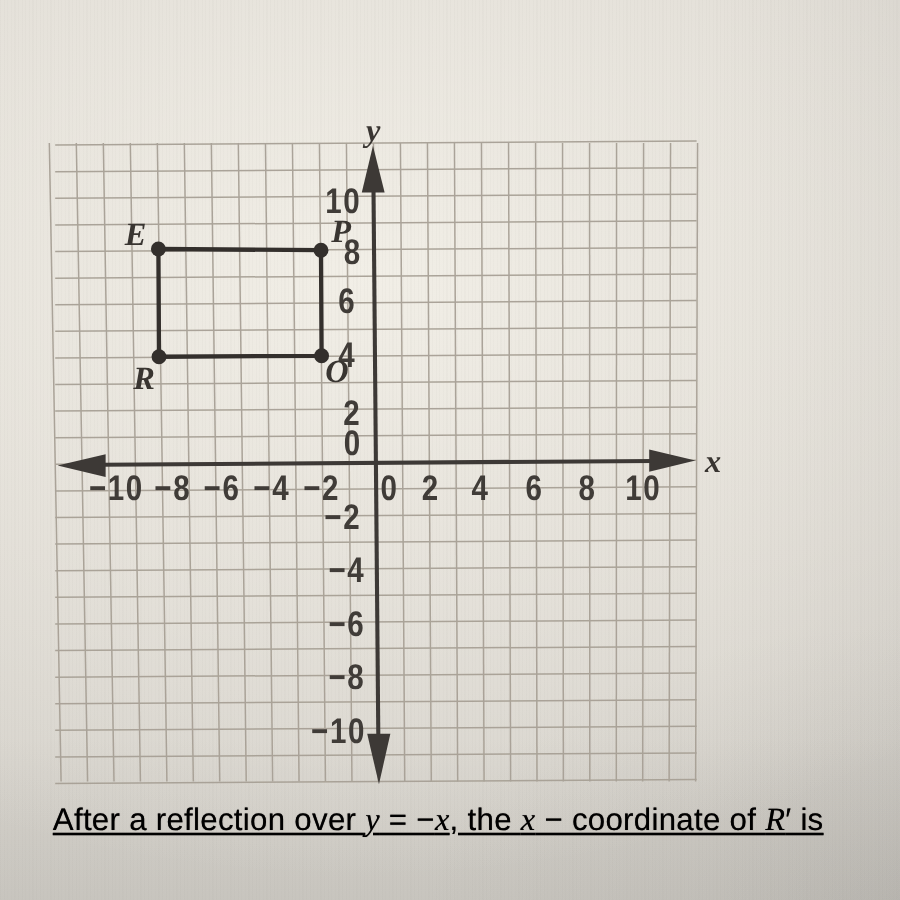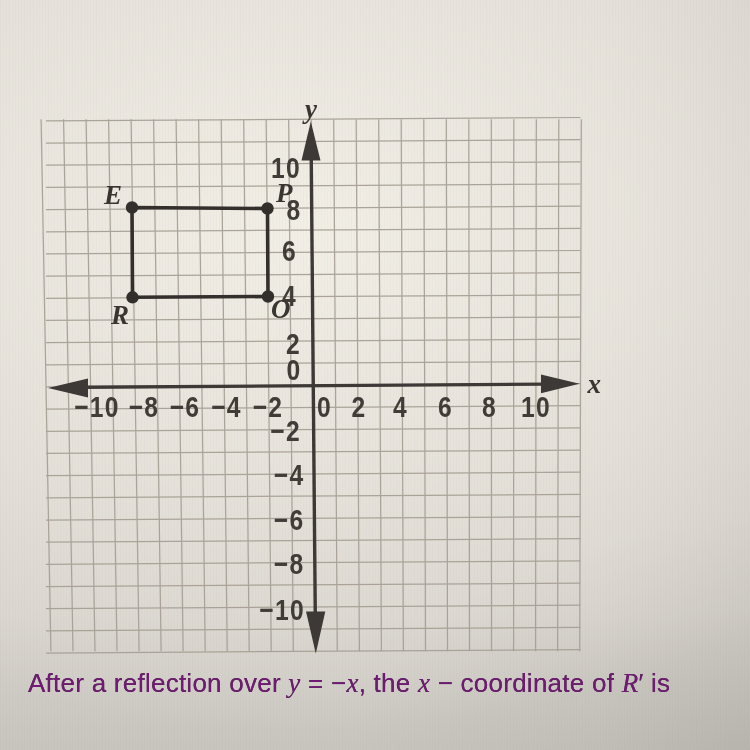--- a/index.html
+++ b/index.html
@@ -16,22 +16,22 @@
   }
   svg{position:absolute;left:0;top:0;filter:blur(0.5px);}
   .grid{stroke:#a7a095;stroke-width:1.25;fill:none;opacity:0.95;}
   .axis{stroke:#3d3936;stroke-width:3.4;fill:none;stroke-linecap:butt;}
   .ah{fill:#3d3936;stroke:none;}
   .fig{stroke:#332f2c;stroke-width:3.6;fill:none;stroke-linejoin:round;}
   .dot{fill:#332f2c;stroke:none;}
   .num{font:bold 28px "Liberation Sans",sans-serif;fill:#403c38;letter-spacing:1.5px;}
   .vlab{font:italic bold 27px "Liberation Serif",serif;fill:#393531;}
   .axlab{font:italic bold 27px "Liberation Serif",serif;fill:#393531;}
-  .q{position:absolute;left:28px;top:668px;font-size:26px;color:#701a75;
-     letter-spacing:0.25px;white-space:nowrap;filter:blur(0.4px);text-shadow:0 0 0.6px #3e3936;}
+  .q{position:absolute;left:44px;top:668px;font-size:26px;color:#000000;
+     letter-spacing:0.25px;white-space:nowrap;filter:blur(0.4px);text-shadow:0 0 0.6px #3e3936;text-decoration:underline;}
   .q i{font-family:"Liberation Serif",serif;font-size:27px;}
 </style>
 </head>
 <body>
 
 <div class="bg"></div>
 <svg width="750" height="750" viewBox="0 0 750 750">
 
   <g class="grid">
 <line x1="41.1" y1="119.2" x2="50.9" y2="651.3"></line>

